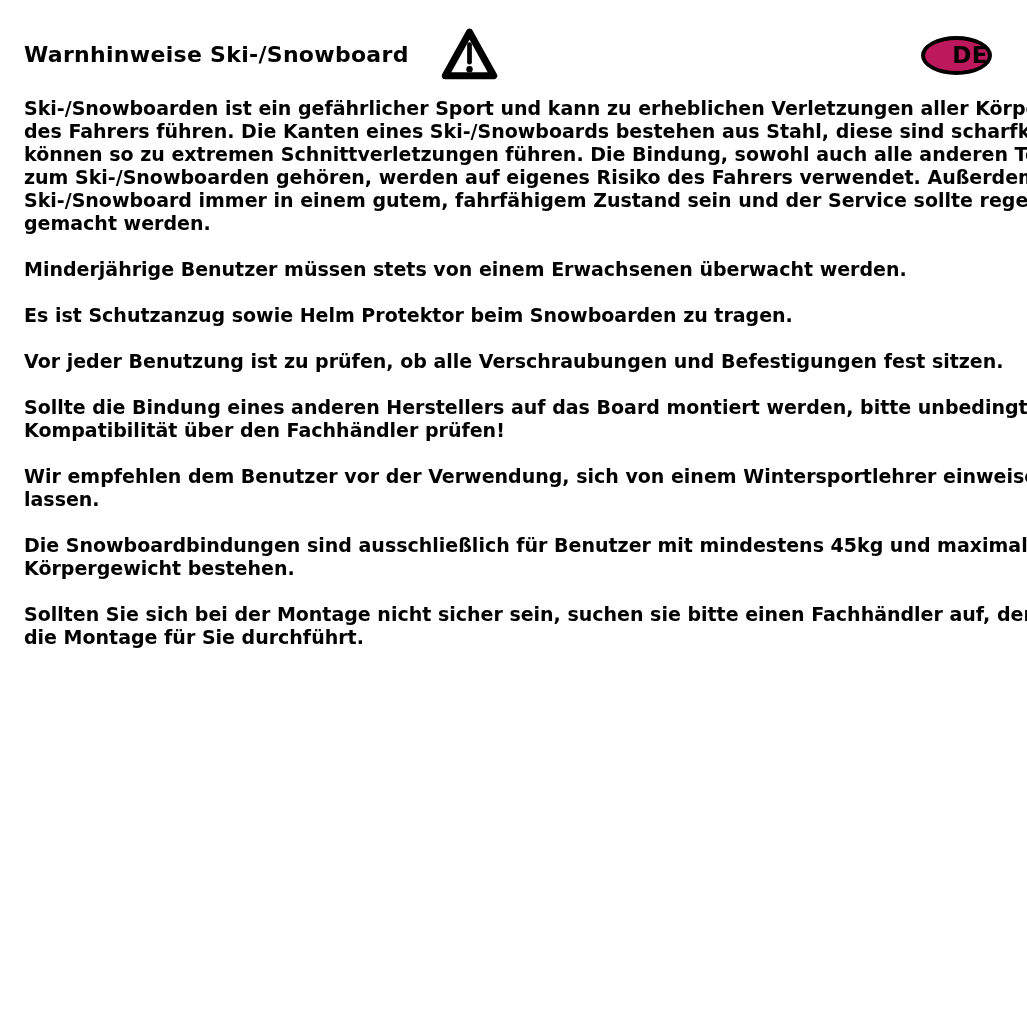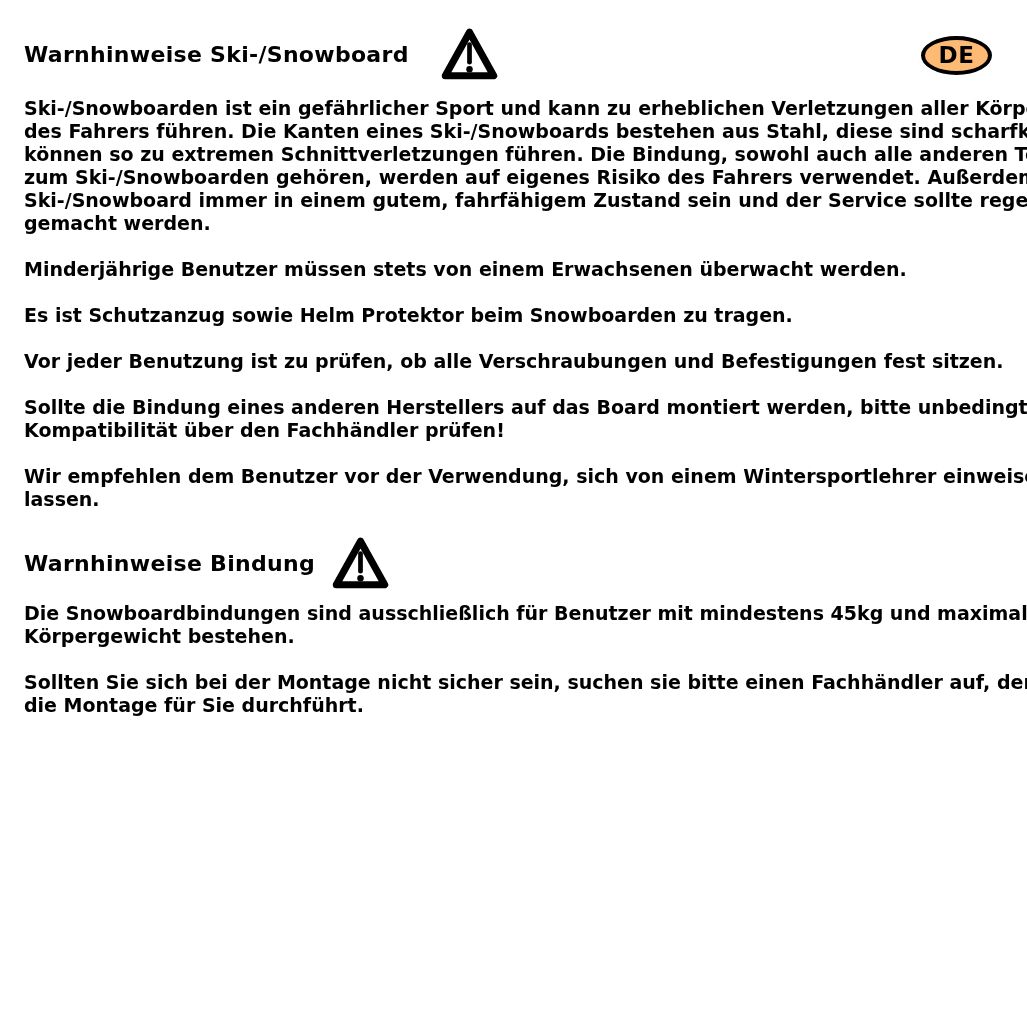--- a/index.html
+++ b/index.html
@@ -59,22 +59,22 @@
     position: absolute;
     top: 36px;
     right: 35px;
     box-sizing: border-box;
     width: 71px;
     height: 39px;
     border: 4px solid #000000;
     border-radius: 50%;
     display: flex;
     align-items: center;
-    justify-content: center;
-    background: #fdba74;
+    justify-content: flex-end;
+    background: #be185d;
   }
   .lang-badge span {
     font-size: 23px;
     font-weight: bold;
     letter-spacing: 0.5px;
     line-height: 1;
   }
 </style>
 </head>
 <body>
@@ -106,30 +106,20 @@
     <p class="body-par">Minderjährige Benutzer müssen stets von einem Erwachsenen überwacht werden.</p>
     <p class="body-par">Es ist Schutzanzug sowie Helm Protektor beim Snowboarden zu tragen.</p>
     <p class="body-par">Vor jeder Benutzung ist zu prüfen, ob alle Verschraubungen und Befestigungen fest sitzen.</p>
     <p class="body-par">Sollte die Bindung eines anderen Herstellers auf das Board montiert werden, bitte unbedingt die
 Kompatibilität über den Fachhändler prüfen!</p>
     <p class="body-par">Wir empfehlen dem Benutzer vor der Verwendung, sich von einem Wintersportlehrer einweisen zu
 lassen.</p>
   </section>
 
   <section>
-    <div class="title-row row2">
-      <h2>Warnhinweise Bindung</h2>
-      <span class="tri">
-        <svg viewBox="0 0 100 92" xmlns="http://www.w3.org/2000/svg" aria-hidden="true">
-          <path d="M50 9 L91 83 L9 83 Z" fill="none" stroke="#000000" stroke-width="12" stroke-linejoin="round"></path>
-          <path d="M50 30 L50 60" fill="none" stroke="#000000" stroke-width="8" stroke-linecap="round"></path>
-          <circle cx="50" cy="72" r="5.5" fill="#000000"></circle>
-        </svg>
-      </span>
-    </div>
 
     <p class="body-par">Die Snowboardbindungen sind ausschließlich für Benutzer mit mindestens 45kg und maximal 110kg
 Körpergewicht bestehen.</p>
     <p class="body-par">Sollten Sie sich bei der Montage nicht sicher sein, suchen sie bitte einen Fachhändler auf, der
 die Montage für Sie durchführt.</p>
   </section>
 
 </div>
 
 </body></html>

